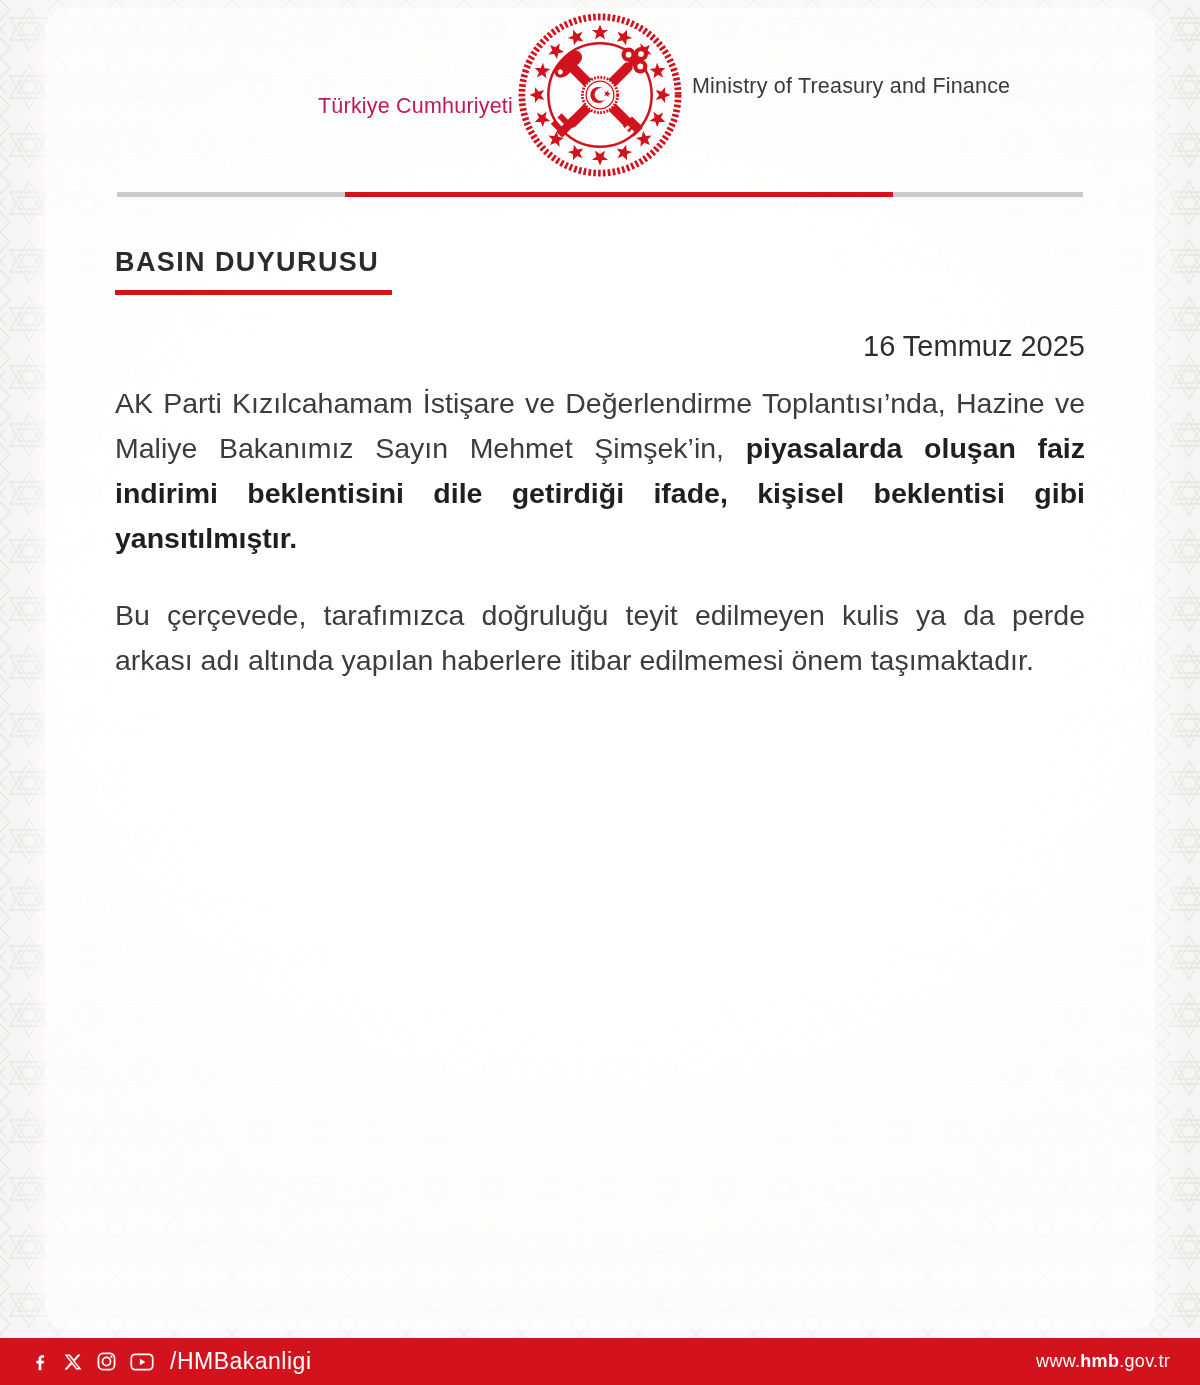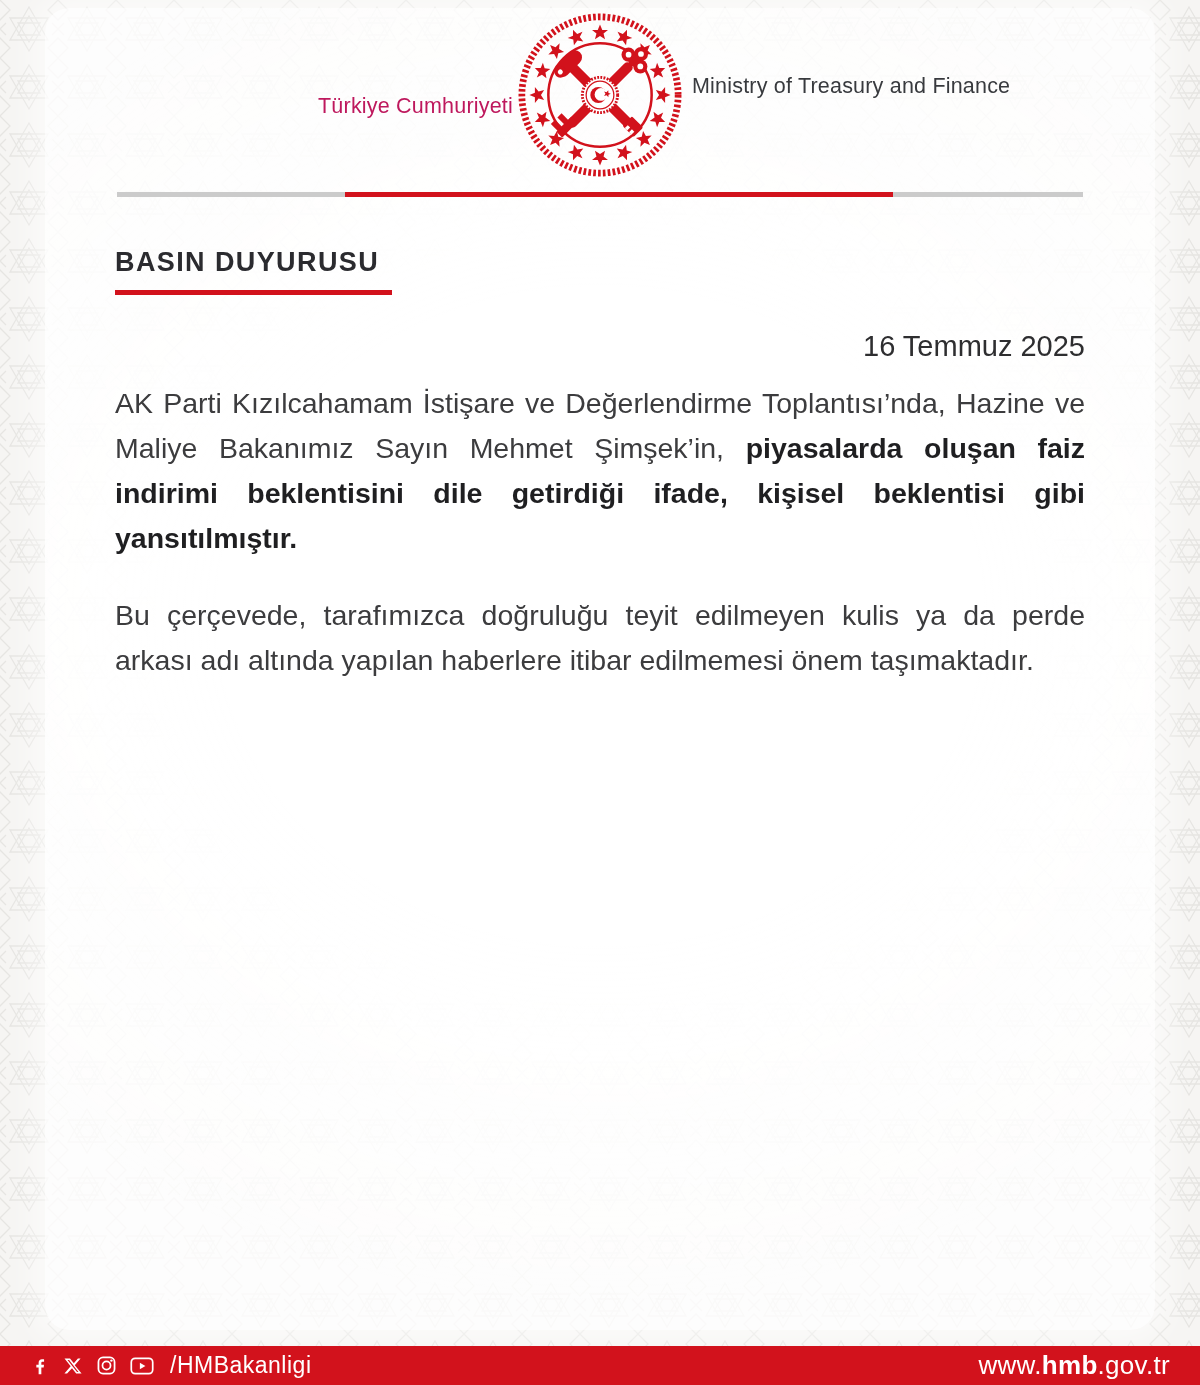--- a/index.html
+++ b/index.html
@@ -45,28 +45,28 @@
   }
   .press-body{
     position:absolute;left:115px;top:381px;width:970px;
     font-size:28.5px;line-height:45px;color:#3c3c3e;
     text-align:justify;
   }
   .press-body p{margin:0 0 32px 0;}
   .press-body .b{font-weight:bold;color:#1f1f21;}
   
   .footer-bar{
-    position:absolute;left:0;right:0;bottom:0;height:39px;
+    position:absolute;left:0;right:0;bottom:0;height:47px;
     display:flex;align-items:center;justify-content:space-between;
     padding:0 30px;box-sizing:border-box;color:#fff;
   }
   .social{display:flex;align-items:center;gap:13px;}
   .social svg{display:block;}
   .social-handle{font-size:23px;font-weight:300;letter-spacing:0.5px;margin-left:3px;}
-  .website{font-size:26px;letter-spacing:0.3px;}
+  .website{font-size:18px;letter-spacing:0.3px;}
   .website .b{font-weight:bold;}
 </style>
 </head>
 <body>
 
 <svg class="bg-pattern" xmlns="http://www.w3.org/2000/svg">
   <defs>
     <pattern id="geo" width="58" height="58" patternUnits="userSpaceOnUse">
       <g fill="none" stroke="#e6e5e2" stroke-width="1.3">
         <path d="M29 7 L48 40 L10 40 Z"></path>

